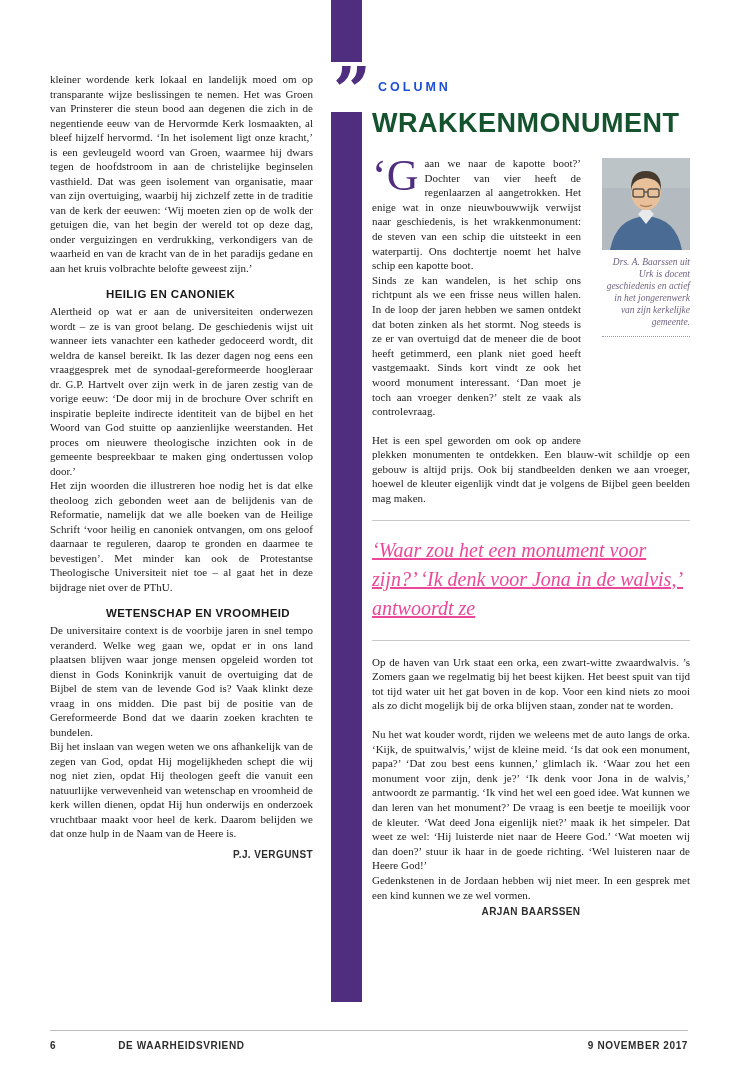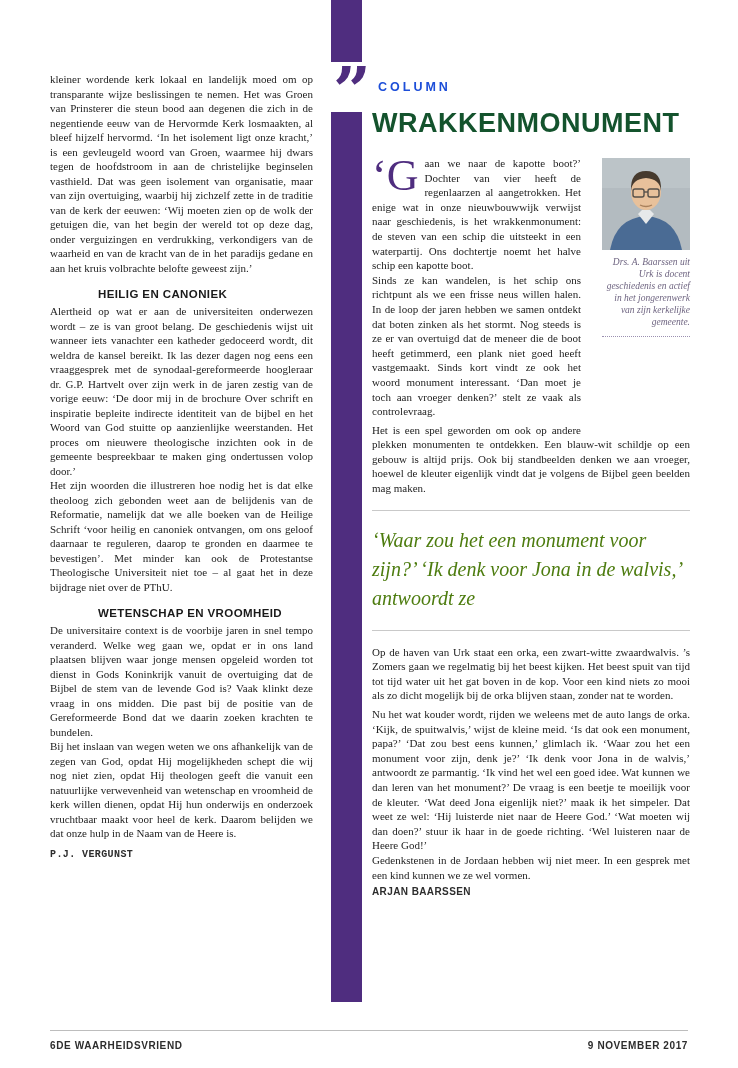--- a/index.html
+++ b/index.html
@@ -20,75 +20,76 @@
     font-size:66px; line-height:1; font-weight:bold; color:#4f2d7f;
   }
 
   
   .left-col { position:absolute; left:50px; top:72px; width:263px; }
   .left-col p.body-text {
     font-size:11px; line-height:14.5px; text-align:justify; color:#232323;
   }
   .sub-heading {
     font-family:"Liberation Sans", sans-serif; font-size:11.5px; font-weight:bold;
-    letter-spacing:0.4px; color:#1a1a1a; margin:13px 0 4px 4px;padding-left:44px;
+    letter-spacing:0.4px; color:#1a1a1a; margin:13px 0 4px 12px;padding-left:44px;
   }
   .author-sig {
-    font-family:Liberation Mono, monospace; font-size:10px; font-weight:bold;
-    letter-spacing:0.4px; color:#2d2d2d; text-align:left; margin-top:8px;
+    font-family:Liberation Sans, sans-serif; font-size:10px; font-weight:bold;
+    letter-spacing:0.4px; color:#2d2d2d; text-align:right; margin-top:8px;
   }
 
   
   .right-col { position:absolute; left:372px; top:74px; width:318px; }
   .column-label {
     font-family:"Liberation Sans", sans-serif; font-size:12.5px; font-weight:bold;
     letter-spacing:3px; color:#1d4ed8; margin:6px 0 14px 6px;
   }
   .column-title {
     font-family:"Liberation Sans", sans-serif; font-size:27px; font-weight:800;
     letter-spacing:0.5px; color:#14532d; line-height:30px; margin-bottom:18px;
   }
   .column-body p.body-text {
     font-size:11px; line-height:14.6px; text-align:justify; color:#232323;
   }
-  .gap-before { margin-top:4px; }
+  .gap-before { margin-top:14px; }
   .drop-cap {
     float:left; font-size:44px; line-height:36px; padding:2px 6px 0 0;
     color:#4f2d7f; font-family:"Liberation Serif", serif;
   }
 
   .photo-box { float:right; width:97px; min-height:272px; margin:2px 0 6px 12px; }
   .portrait  { display:block; width:88px; height:92px; margin-left:9px; }
   .photo-caption {
     font-size:9.5px; line-height:12px; font-style:italic; color:#6e6480;
     text-align:right; margin:6px 0 0 9px; padding-bottom:8px;
     border-bottom:1px dotted #9a8fb0;
   }
 
   .pull-quote {
     margin:14px 0 14px 0; padding:15px 0 17px 0;
     border-top:1px solid #c9c9c9; border-bottom:1px solid #c9c9c9;
-    font-size:20px; line-height:29px; font-style:italic; color:#4d7c0f;
+    font-size:20px; line-height:29px; font-style:italic; color:#ec4899;
     font-family:"Liberation Serif", serif;
+    text-decoration:underline;
   }
 
   .column-author {
     font-family:"Liberation Sans", sans-serif; font-size:10px; font-weight:bold;
-    letter-spacing:0.4px; color:#2d2d2d; text-align:left; margin-top:4px;
+    letter-spacing:0.4px; color:#2d2d2d; text-align:center; margin-top:4px;
   }
 
   
   .footer {
     position:absolute; left:50px; top:1030px; width:638px;
     border-top:1px solid #bdbdbd; padding-top:9px;
     display:flex; align-items:baseline;
     font-family:"Liberation Sans", sans-serif; font-size:10px; font-weight:bold;
     letter-spacing:0.6px; color:#2d2d2d;
   }
-  .footer .mag-name { flex:1; text-align:left; }
+  .footer .mag-name { margin-left:62px; flex:1; text-align:left; }
   .footer .issue-date { text-align:left; }
 </style>
 </head>
 <body>
 
 <div class="page">
 
   <div class="accent-bar top"></div>
   <div class="accent-bar main"></div>
   <div class="big-quote">”</div>

